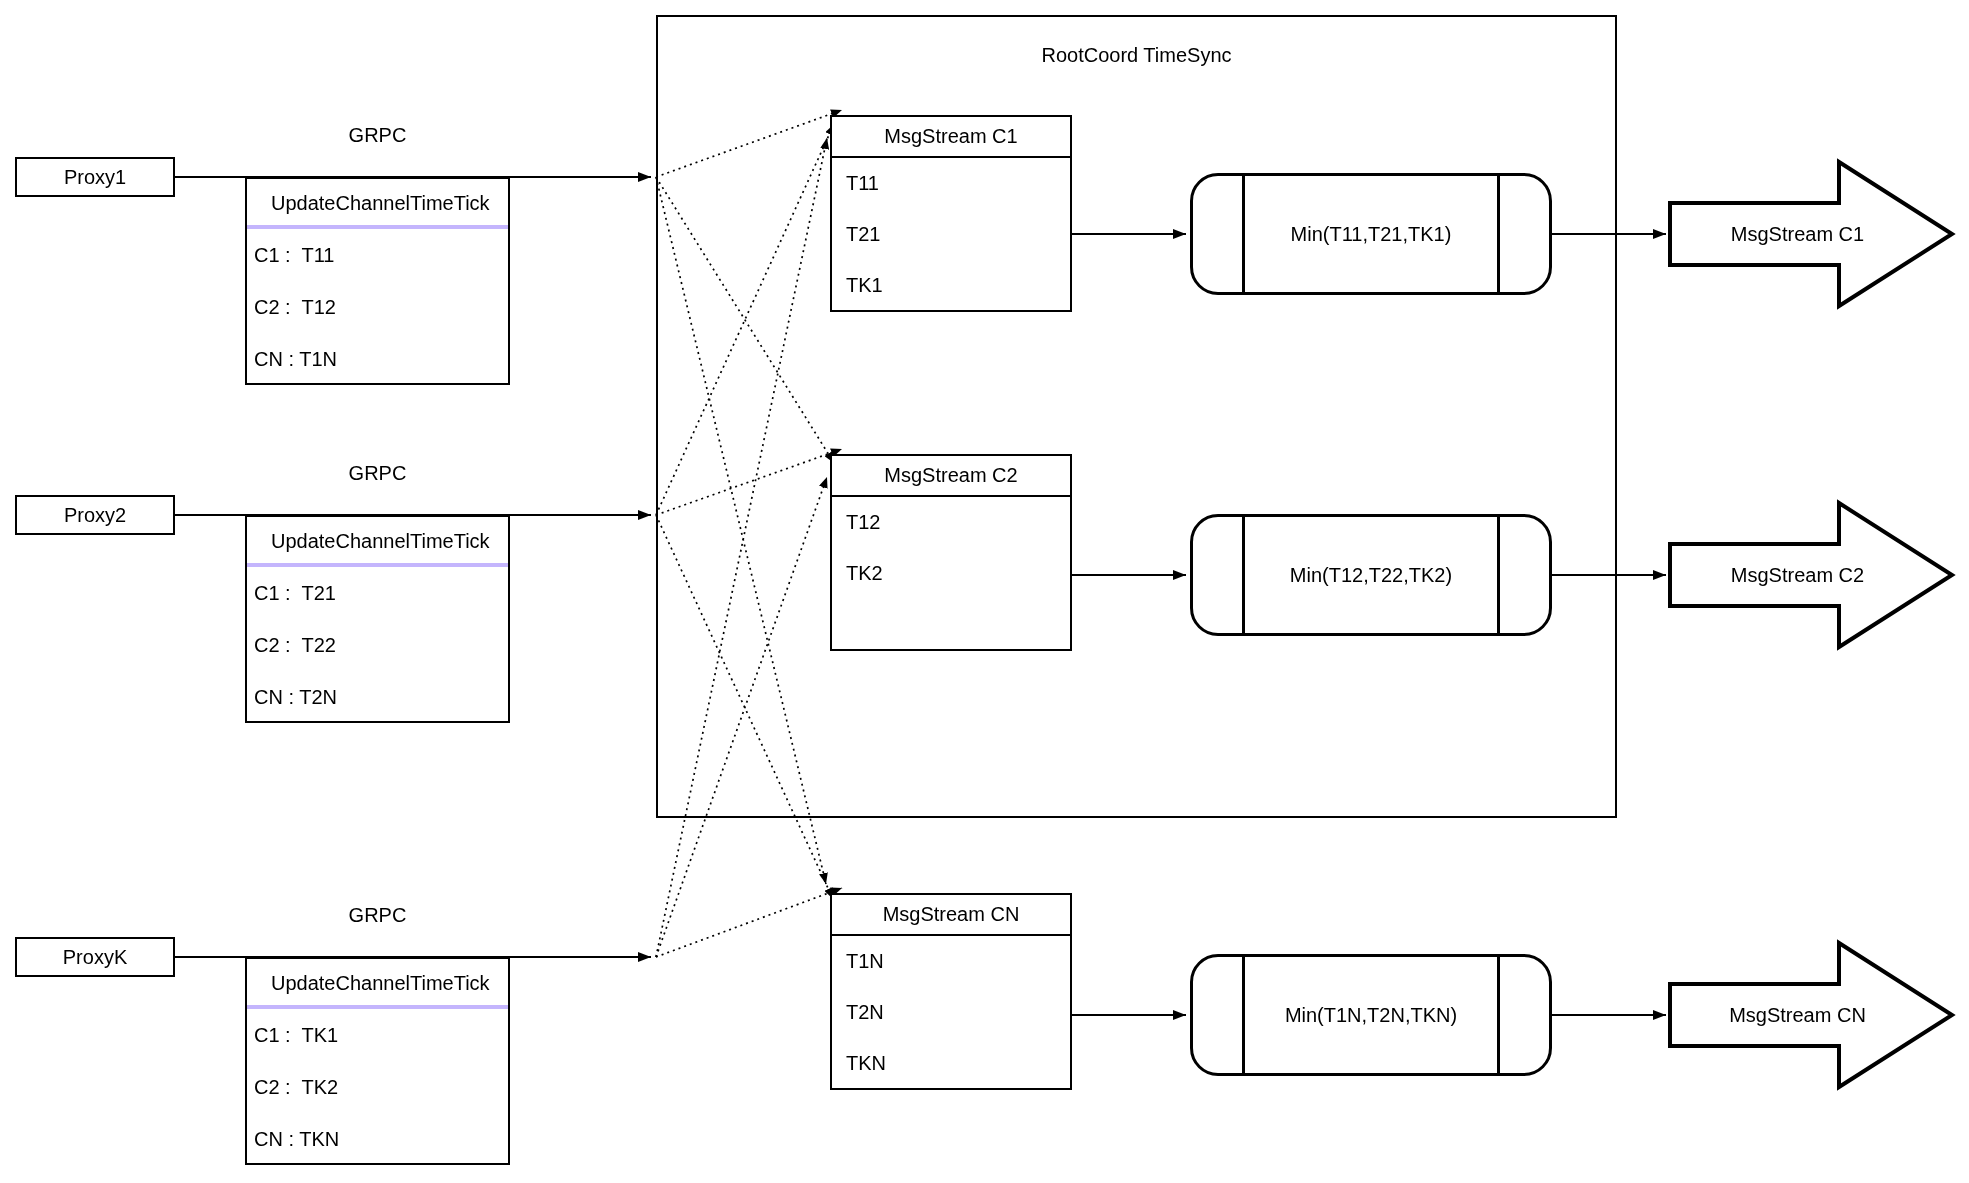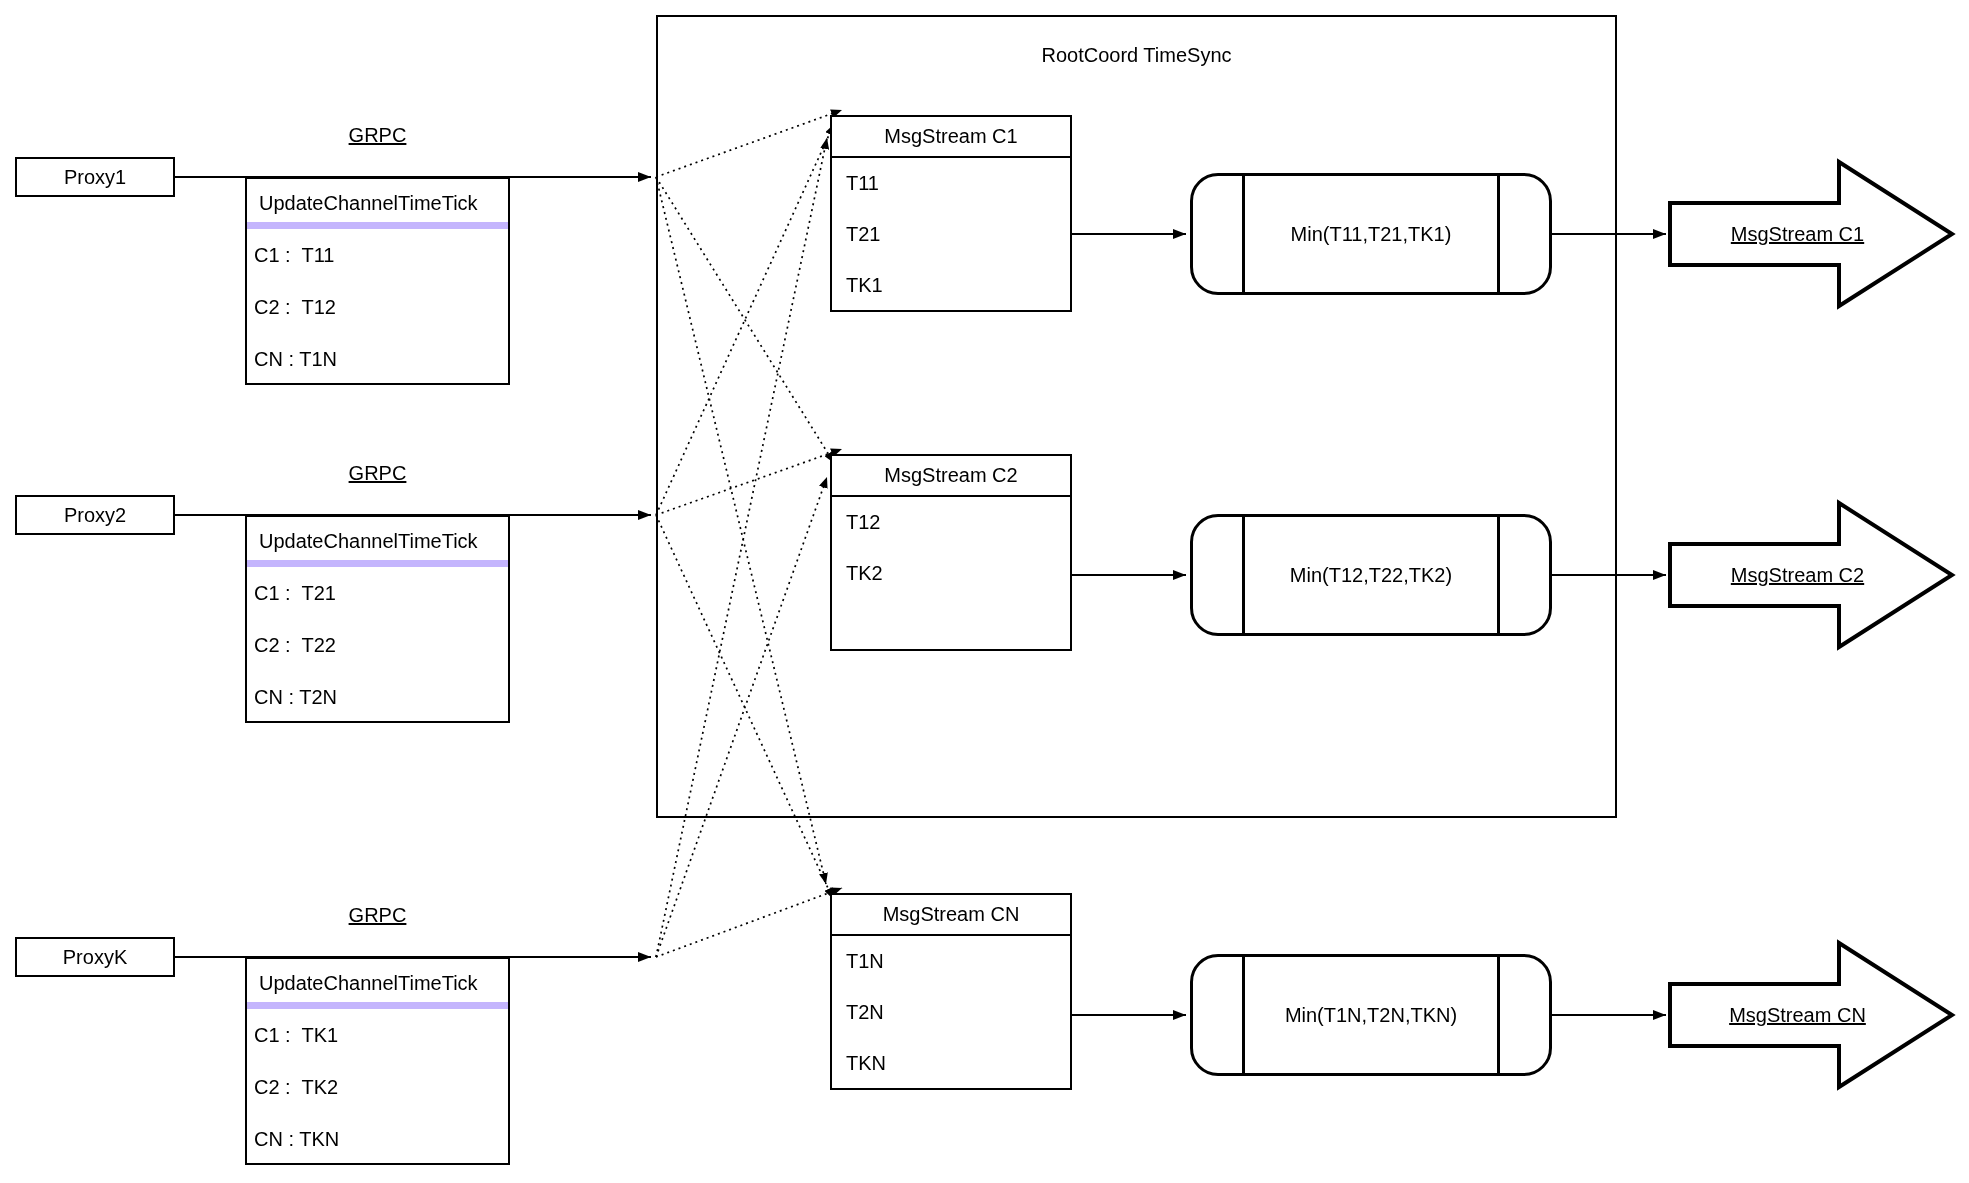--- a/index.html
+++ b/index.html
@@ -1,28 +1,28 @@
 <!DOCTYPE html>
 <html><head>
 <meta charset="utf-8">
 <style>
   html,body { margin:0; padding:0; background:#ffffff; }
   body { font-family:"Liberation Sans", sans-serif; color:#000; }
   * { box-sizing:border-box; }
   .canvas { position:relative; width:1969px; height:1183px; background:#fff; overflow:hidden; }
   .wires { position:absolute; left:0; top:0; z-index:1; }
   .node { position:absolute; z-index:2; background:#fff; border:2px solid #000; }
-  .label { position:absolute; z-index:3; background:transparent;text-decoration:underline; }
+  .label { position:absolute; z-index:3; background:transparent; }
 
   .proxy-box { left:15px; width:160px; height:40px; display:flex; align-items:center; justify-content:center;
                font-size:20px; }
   .grpc-label { left:245px; width:265px; height:26px; text-align:center; font-size:20px; line-height:26px; }
 
   .tick-table { left:245px; width:265px; height:208px; font-size:20px; }
-  .tick-table .hdr { height:50px; line-height:48px; border-bottom:7px solid #c4b5fd; padding-left:12px; }
+  .tick-table .hdr { height:50px; line-height:48px; border-bottom:4px solid #c4b5fd; padding-left:24px; }
   .tick-table .entry { height:52px; line-height:52px; padding-left:7px; white-space:pre; }
 
   .ms-table { left:830px; width:242px; height:197px; font-size:20px; }
   .ms-table .hdr { height:41px; line-height:39px; border-bottom:2px solid #000; text-align:center; }
   .ms-table .entry { height:51px; line-height:51px; padding-left:14px; }
 
   .min-box { left:1190px; width:362px; height:122px; border-width:3px; border-radius:28px;
              display:flex; align-items:center; justify-content:center; font-size:20px; }
   .min-box .divider { position:absolute; top:0; bottom:0; width:3px; background:#000; }
   .min-box .divider.l { left:49px; }

